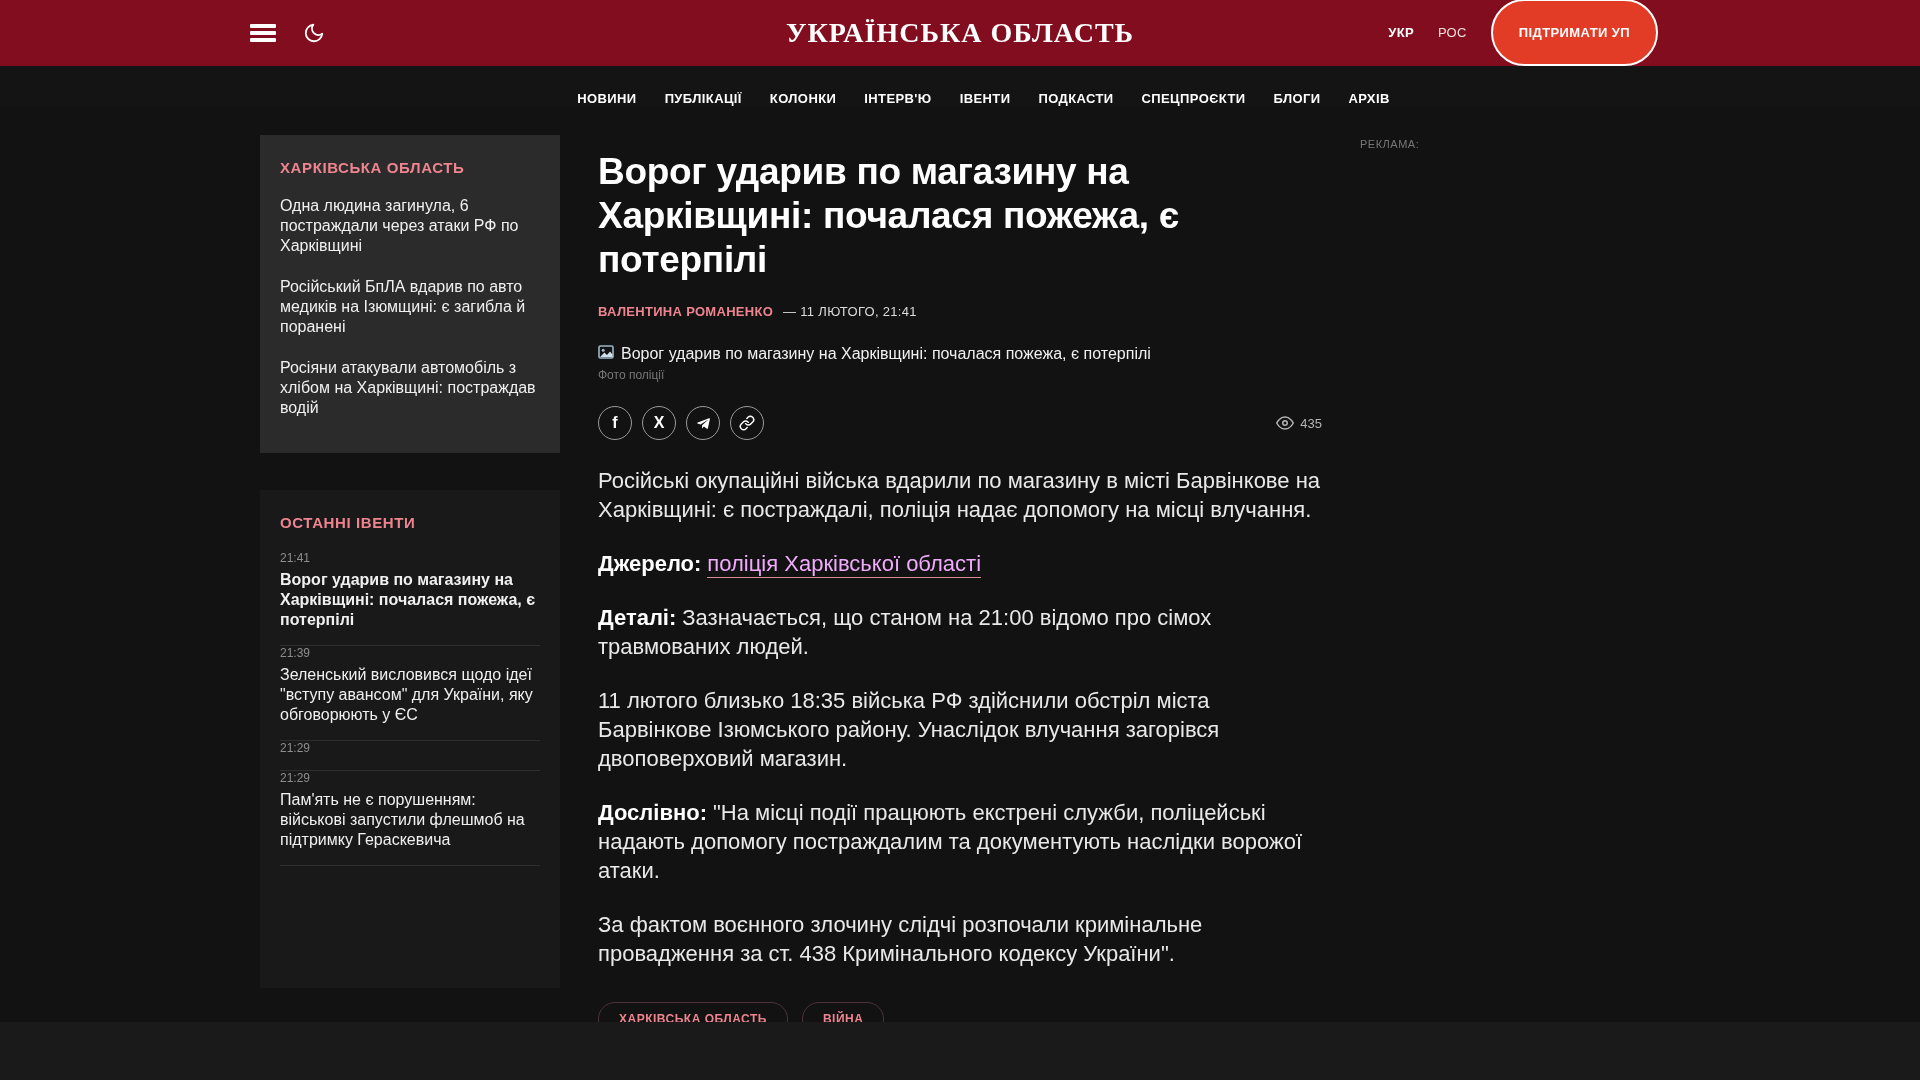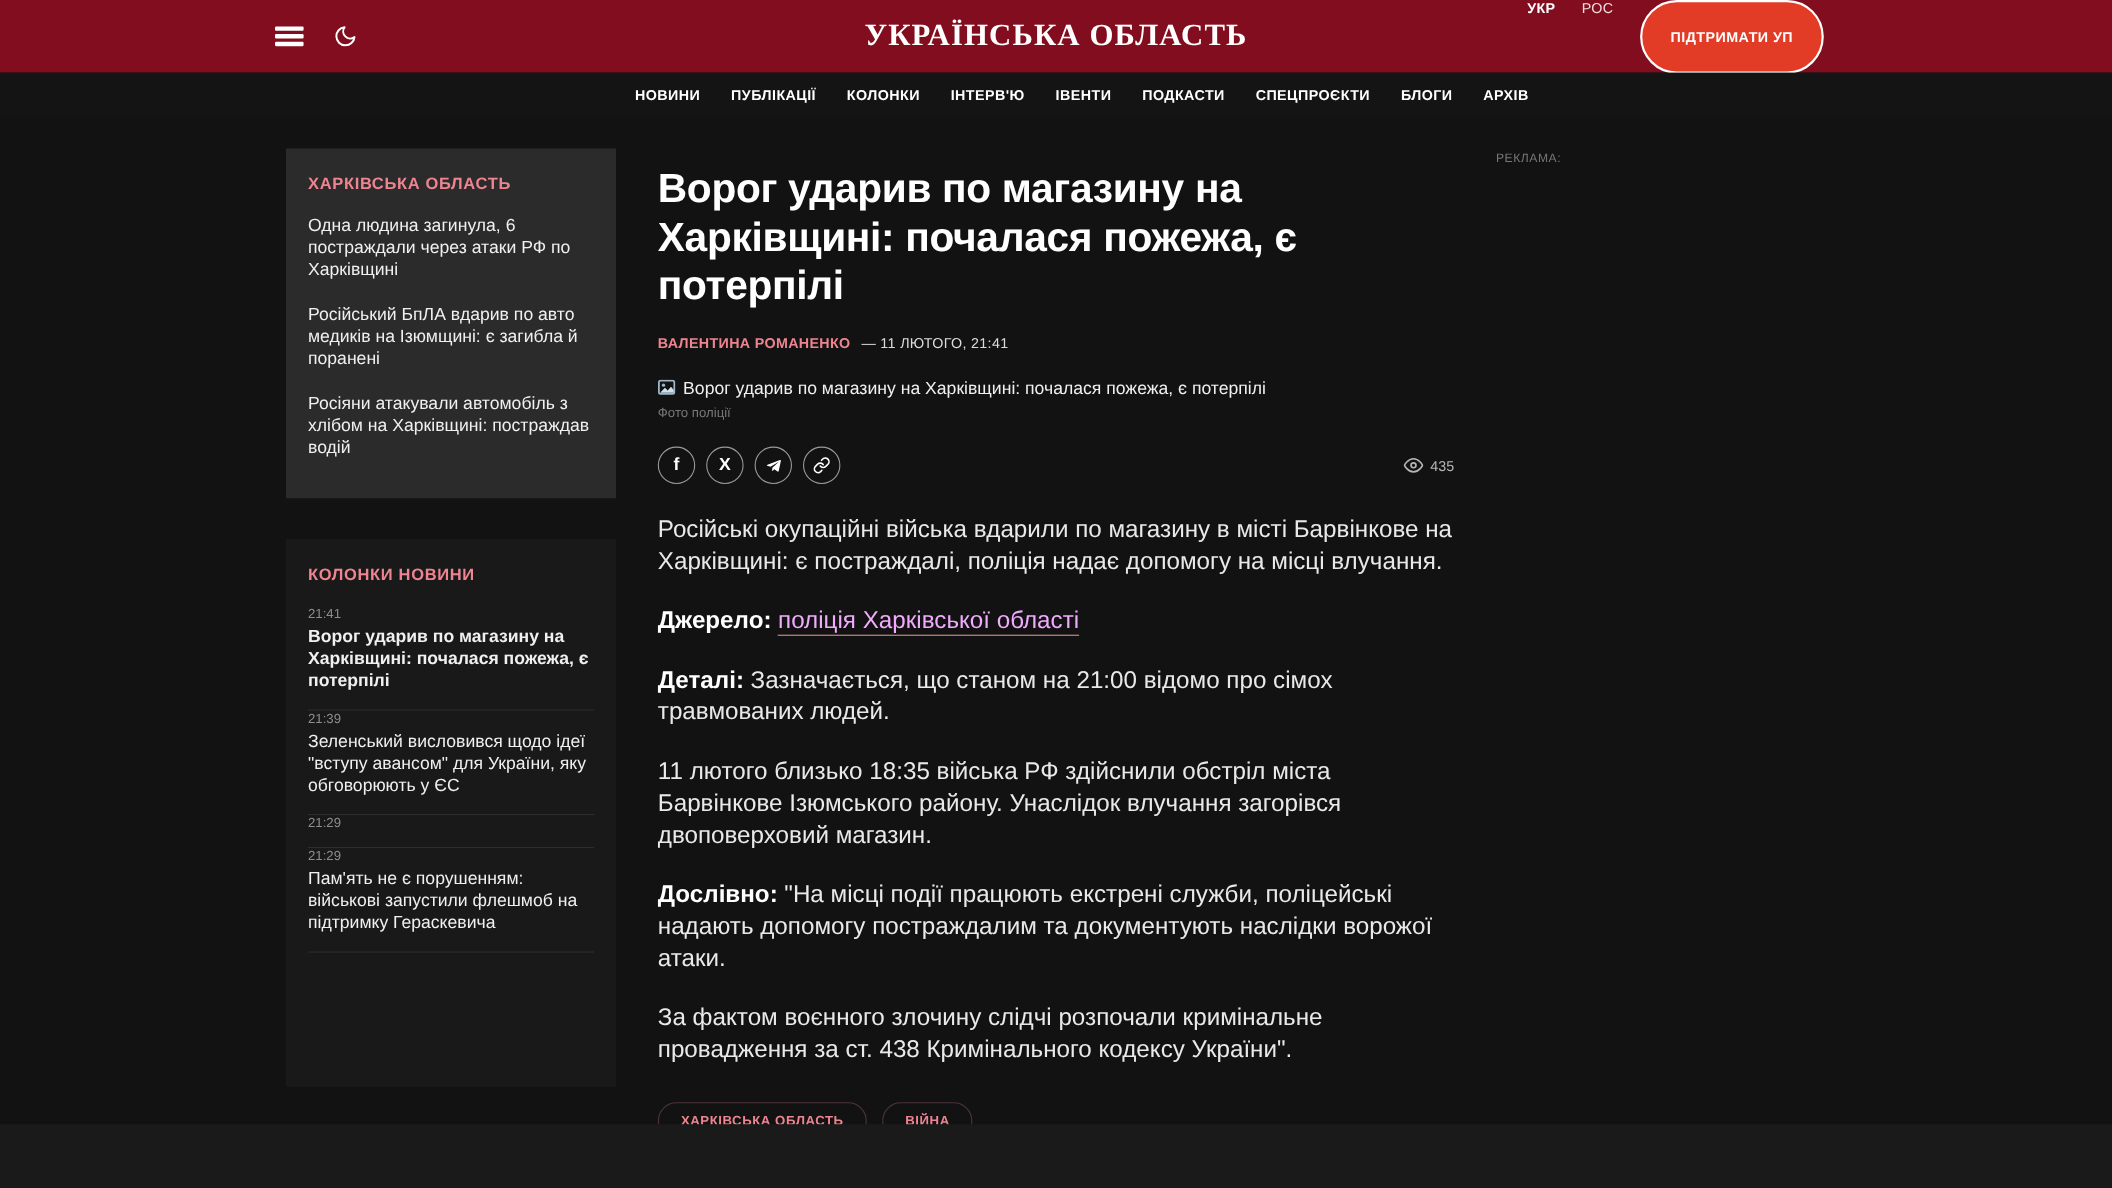--- a/index.html
+++ b/index.html
@@ -21,34 +21,34 @@
   .burger { width:26px; height:18px; display:flex; flex-direction:column; justify-content:space-between; cursor:pointer; }
   .burger span { display:block; height:4px; background:#fff; border-radius:1px; }
   .moon-btn { width:24px; height:24px; cursor:pointer; display:flex; align-items:center; justify-content:center; }
   .logo {
     position:absolute; left:0; right:0; top:0; height:66px;
     display:flex; align-items:center; justify-content:center;
     font-family:"Liberation Serif", serif;
     font-weight:700; font-size:28px; letter-spacing:1px; color:#fff;
     pointer-events:none;
   }
-  .header-right { position:absolute; right:262px; top:0; height:64px; display:flex; align-items:flex-start; gap:24px; }
+  .header-right { position:absolute; right:262px; top:0; height:64px; display:flex; align-items:center; gap:24px; }
   .lang { font-size:13px; color:#fff; cursor:pointer; letter-spacing:0.3px; }
   .lang.active { font-weight:700; }
   .lang.secondary { color:#f3dcdc; }
   .support-btn {
     background:#e23b26; border:2px solid #fff; border-radius:999px;
     color:#fff; font-weight:700; font-size:13px; letter-spacing:0.4px;
     padding:24px 26px; cursor:pointer; font-family:inherit;
   }
 
   
   .nav {
     position:absolute; top:66px; left:0; width:1920px; height:40px;
-    display:flex; align-items:center; justify-content:center; gap:28px;
+    display:flex; align-items:flex-end; justify-content:center; gap:28px;
     background:#141414;
     padding-left:47px;
   }
   .nav a {
     color:#fff; text-decoration:none; font-size:13px; font-weight:700;
     letter-spacing:0.4px; cursor:pointer;
   }
 
   
   .side-scroll-thumb {
@@ -149,21 +149,21 @@
 <div class="side-scroll-thumb"></div>
 
 <div class="box box-region">
   <div class="box-title">ХАРКІВСЬКА ОБЛАСТЬ</div>
   <div class="region-item">Одна людина загинула, 6 постраждали через атаки РФ по Харківщині</div>
   <div class="region-item">Російський БпЛА вдарив по авто медиків на Ізюмщині: є загибла й поранені</div>
   <div class="region-item">Росіяни атакували автомобіль з хлібом на Харківщині: постраждав водій</div>
 </div>
 
 <div class="box box-latest">
-  <div class="box-title">КОЛОНКИ НОВИНИ</div>
+  <div class="box-title">ОСТАННІ ІВЕНТИ</div>
 
   <div class="latest-item">
     <div class="latest-time">21:41</div>
     <div class="latest-title current">Ворог ударив по магазину на Харківщині: почалася пожежа, є потерпілі</div>
   </div>
   <div class="latest-item">
     <div class="latest-time">21:39</div>
     <div class="latest-title">Зеленський висловився щодо ідеї "вступу авансом" для України, яку обговорюють у ЄС</div>
   </div>
   <div class="latest-item">

